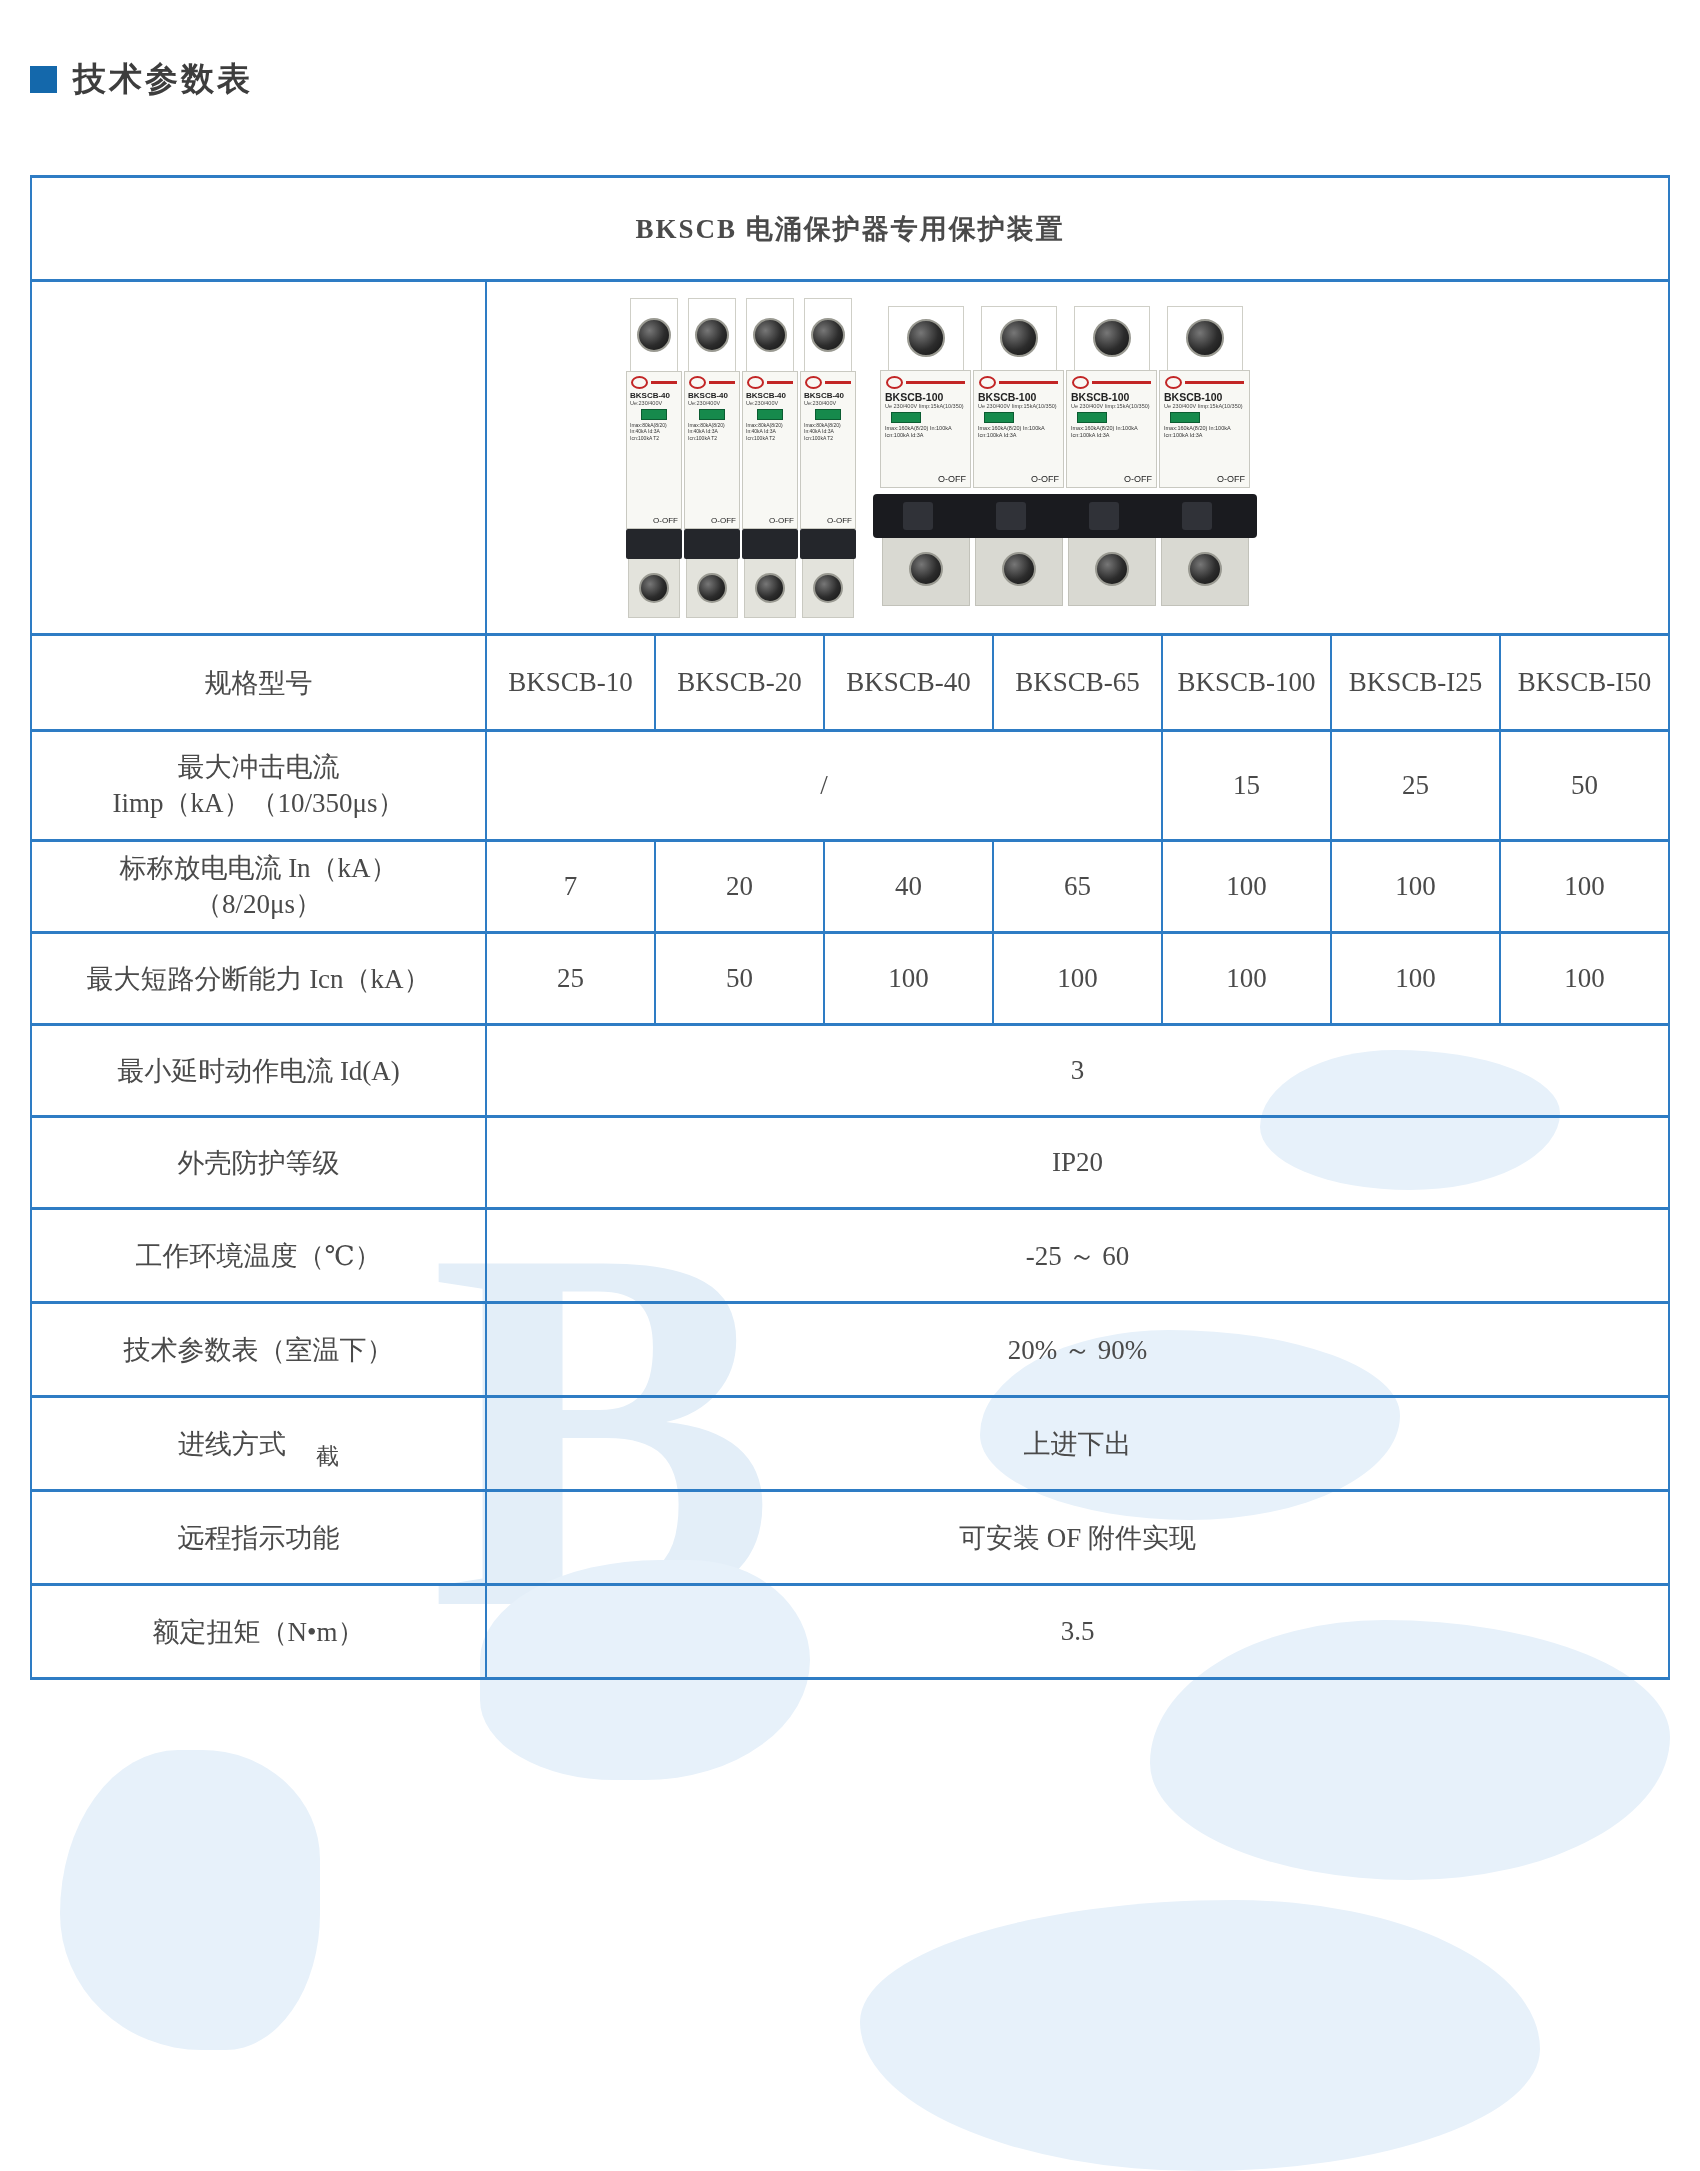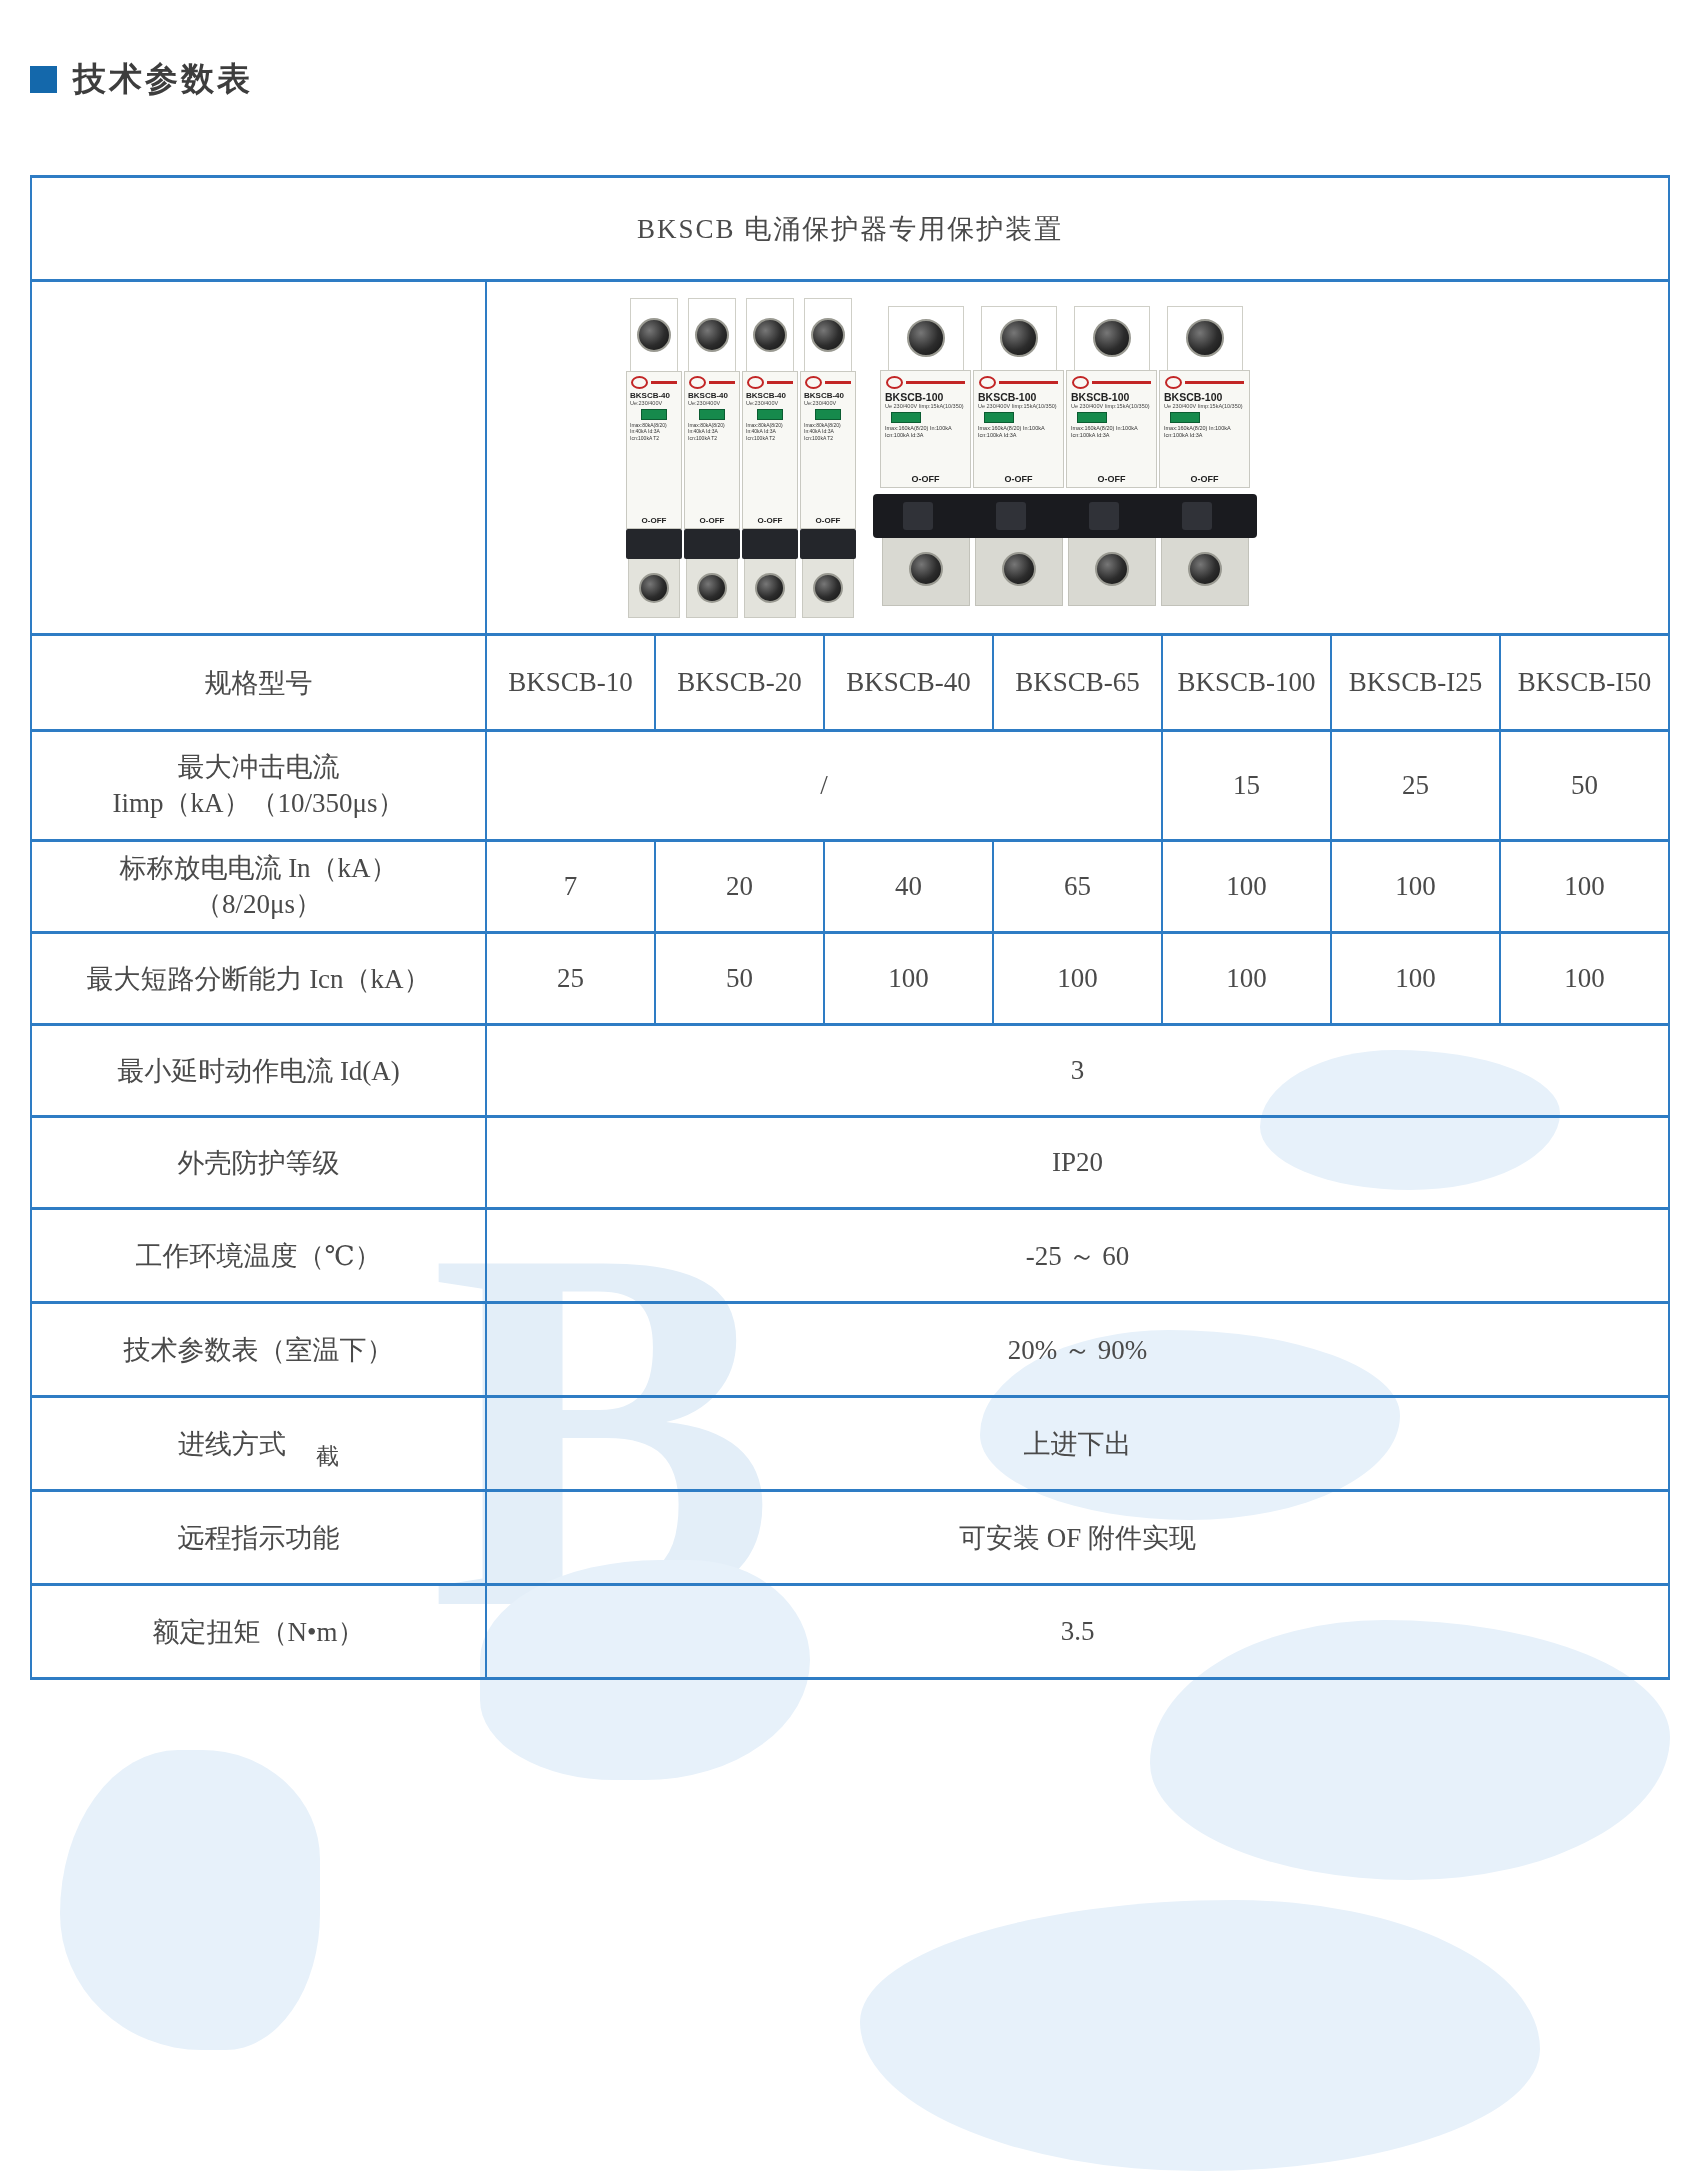--- a/index.html
+++ b/index.html
@@ -20,21 +20,21 @@
   
   .heading{position:absolute;left:30px;top:57px;display:flex;align-items:center;z-index:2;}
   .heading .sq{width:27px;height:27px;background:#1468ab;margin-right:16px;}
   .heading .txt{font-family:"Liberation Sans","DejaVu Sans",sans-serif;font-weight:bold;font-size:33px;color:#3d3d3d;letter-spacing:3px;}
 
   
   table.spec{position:absolute;left:30px;top:175px;width:1638px;border-collapse:collapse;table-layout:fixed;z-index:1;background:transparent;}
   table.spec td{border:2px solid #2e7cc4;border-top-width:3px;border-bottom-width:3px;text-align:center;vertical-align:middle;
     font-family:"Liberation Serif","DejaVu Serif",serif;font-size:27px;color:#4a4a4a;padding:0;background:transparent;}
   td.thead{background:#1166ad;color:#ffffff;font-family:"Liberation Sans","DejaVu Sans",sans-serif;
-    font-weight:normal;font-size:31px;letter-spacing:2px;border-color:#1166ad;border-bottom-color:#2e7cc4;}
+    font-weight:bold;font-size:31px;letter-spacing:2px;border-color:#1166ad;border-bottom-color:#2e7cc4;}
   .lbl2{line-height:1.32;}
   .stray{display:inline-block;font-size:23px;transform:translateY(11px);margin-left:30px;color:#4a4a4a;}
 
   
   td.imgcell{position:relative;}
   .prod{position:absolute;display:flex;}
   .prod-small{left:138px;top:16px;}
   .prod-large{left:392px;top:24px;}
 
   
@@ -46,21 +46,21 @@
   .sp .screw{width:30px;height:30px;}
   .sp .pbody{width:56px;height:158px;background:#f8f8f4;border:1px solid #c9c9c1;display:flex;flex-direction:column;padding:3px 3px 0 3px;box-sizing:border-box;}
   .logo-row{display:flex;align-items:center;margin:1px 1px 2px 1px;}
   .logo-oval{width:13px;height:9px;border:2px solid #c22525;border-radius:50%;}
   .logo-bar{height:3px;background:#c22525;flex:1;margin-left:3px;}
   .model-s{font-family:"Liberation Sans",sans-serif;font-weight:bold;font-size:8px;color:#222;text-align:left;}
   .ue-s{font-family:"Liberation Sans",sans-serif;font-size:5.5px;color:#444;text-align:left;}
   .gwin{background:#168a4c;border:1px solid #0b5c31;margin:3px auto 2px auto;}
   .sp .gwin{width:24px;height:9px;}
   .spec-s{font-family:"Liberation Sans",sans-serif;font-size:5px;color:#333;text-align:left;line-height:1.25;}
-  .ooff{font-family:"Liberation Sans",sans-serif;font-weight:bold;font-size:8px;color:#222;margin-top:auto;margin-bottom:3px;}
+  .ooff{font-family:"Liberation Sans",sans-serif;font-weight:normal;font-size:8px;color:#222;margin-top:auto;margin-bottom:3px;text-align:right;}
   .sp .phandle{width:56px;height:30px;background:#24262b;border-radius:2px;}
   .sp .pbot{width:50px;height:58px;background:#e3e3dc;border:1px solid #c9c9c1;border-top:none;display:flex;align-items:center;justify-content:center;}
   .sp .pbot .screw{width:26px;height:26px;}
 
   
   .lp{width:93px;display:flex;flex-direction:column;align-items:center;}
   .lp .ptop{width:74px;height:64px;}
   .lp .screw{width:34px;height:34px;}
   .lp .pbody{width:91px;height:120px;background:#f8f8f4;border:1px solid #c9c9c1;display:flex;flex-direction:column;padding:4px 4px 0 4px;box-sizing:border-box;}
   .model-l{font-family:"Liberation Sans",sans-serif;font-weight:bold;font-size:10.5px;color:#222;text-align:left;}

